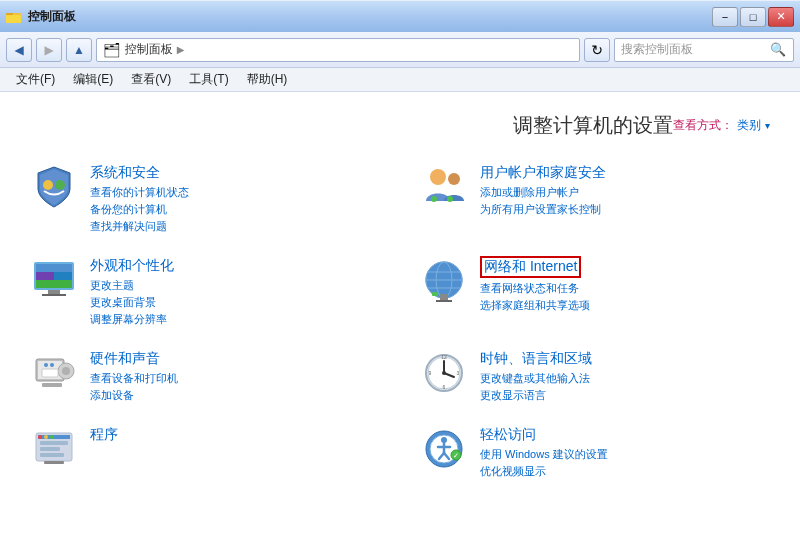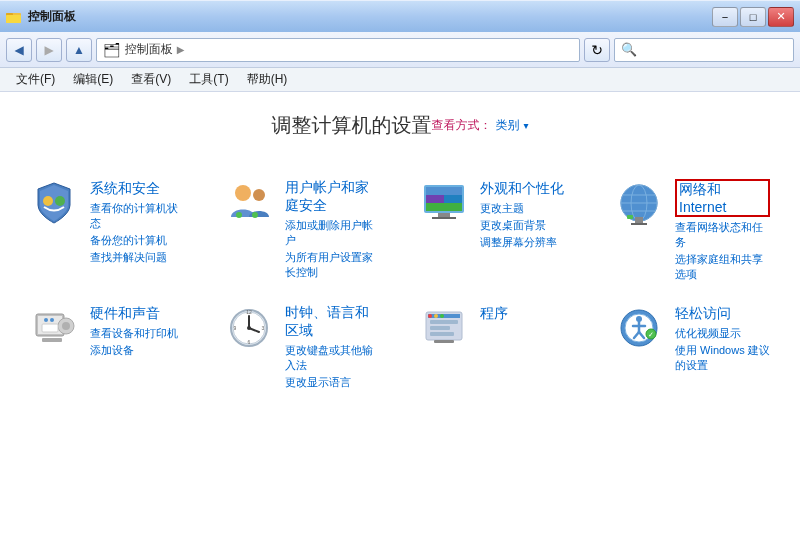--- a/index.html
+++ b/index.html
@@ -157,23 +157,23 @@
     
     .main-content {
       height: calc(560px - 32px - 36px - 24px);
       background: white;
       padding: 20px 30px;
       overflow-y: auto;
     }
 
     .page-header {
       display: flex;
-      justify-content: center;
-      align-items: center;
-      margin-bottom: 40px;
+      justify-content: flex-end;
+      align-items: center;
+      margin-bottom: 24px;
     }
     .page-title {
       font-size: 20px;
       color: #333;
       font-weight: normal;
     }
     .view-mode {
       font-size: 12px;
       color: #555;
       display: flex;
@@ -184,21 +184,21 @@
     .view-mode-value {
       color: #0066cc;
       cursor: pointer;
       text-decoration: none;
     }
     .view-chevron { color: #0066cc; font-size: 10px; }
 
     
     .categories-grid {
       display: grid;
-      grid-template-columns: 1fr 1fr 1fr 1fr;
+      grid-template-columns: 1fr 1fr;
       gap: 20px 40px;
     }
 
     .category-item {
       display: flex;
       gap: 12px;
       align-items: flex-start;
     }
 
     .cat-icon {
@@ -269,20 +269,21 @@
   <div class="nav-btn">◀</div>
   <div class="nav-btn disabled">▶</div>
   <div class="nav-btn">▲</div>
   <div class="address-box">
     <span class="address-folder-icon">🗂</span>
     <span class="address-path">控制面板</span>
     <span class="address-arrow">▶</span>
   </div>
   <div class="refresh-btn">↻</div>
   <div class="search-box">
+    <span class="search-input-fake">搜索控制面板</span>
     <span class="search-icon-btn">🔍</span>
   </div>
 </div>
 
 <div class="menu-bar">
   <span class="menu-item">文件(F)</span>
   <span class="menu-item">编辑(E)</span>
   <span class="menu-item">查看(V)</span>
   <span class="menu-item">工具(T)</span>
   <span class="menu-item">帮助(H)</span>
@@ -448,19 +449,19 @@
           <line x1="24" y1="18" x2="24" y2="28" stroke="#5090d0" stroke-width="2.5" stroke-linecap="round"></line>
           <line x1="18" y1="22" x2="30" y2="22" stroke="#5090d0" stroke-width="2.5" stroke-linecap="round"></line>
           <line x1="24" y1="28" x2="19" y2="34" stroke="#5090d0" stroke-width="2.5" stroke-linecap="round"></line>
           <line x1="24" y1="28" x2="29" y2="34" stroke="#5090d0" stroke-width="2.5" stroke-linecap="round"></line>
           <circle cx="36" cy="30" r="5" fill="#50c050" stroke="#30a030" stroke-width="1"></circle>
           <text x="36" y="33" text-anchor="middle" font-size="7" fill="white">✓</text>
         </svg>
       </div>
       <div class="cat-content">
         <a class="cat-title">轻松访问</a>
+        <a class="cat-link">使用 Windows 建议的设置</a>
         <a class="cat-link">优化视频显示</a>
-        <a class="cat-link">使用 Windows 建议的设置</a>
       </div>
     </div>
 
   </div>
 </div>
 
 </body></html>

